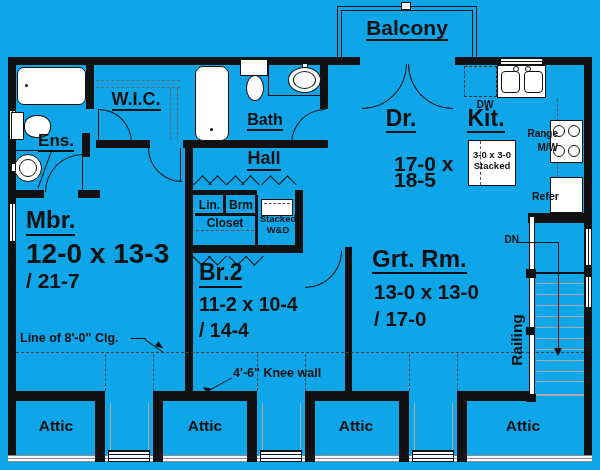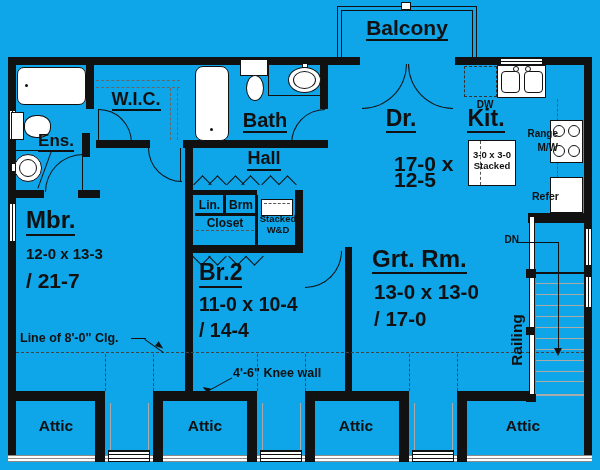--- a/index.html
+++ b/index.html
@@ -187,35 +187,35 @@
   <div class="tri" style="left:156px;top:343px;border-top:3.5px solid transparent;border-bottom:3.5px solid transparent;border-left:8px solid #111;transform:rotate(38deg)"></div>
   <div class="ln" style="left:209px;top:390px;width:26px;height:1.4px;transform:rotate(-29deg);transform-origin:left top"></div>
   <div class="tri" style="left:202px;top:386px;border-top:3.5px solid transparent;border-bottom:3.5px solid transparent;border-right:8px solid #111;transform:rotate(30deg)"></div>
 
   <div class="lbl c u" style="left:94px;top:87px;width:84px;height:27px;font-size:18px">
       <span>W.I.C.</span>
     </div>
   <div class="lbl c u" style="left:24px;top:130px;width:64px;height:24px;font-size:17px">
       <span>Ens.</span>
     </div>
-  <div class="lbl c u" style="left:233px;top:108px;width:64px;height:27px;font-size:20px">
+  <div class="lbl c u" style="left:233px;top:108px;width:64px;height:27px;font-size:16px">
       <span>Bath</span>
     </div>
   <div class="lbl c u" style="left:233px;top:147px;width:62px;height:26px;font-size:18px">
       <span>Hall</span>
     </div>
 
   <div class="lbl c u" style="left:368px;top:104px;width:66px;height:32px;font-size:23px">
       <span>Dr.</span>
     </div>
   <div class="lbl" style="left:394px;top:150px;width:84px;height:26px;font-size:21px">
       <span>17-0 x</span>
     </div>
   <div class="lbl" style="left:394px;top:167px;width:64px;height:24px;font-size:21px">
-      <span>12-5</span>
+      <span>18-5</span>
     </div>
   <div class="lbl c u" style="left:450px;top:104px;width:72px;height:32px;font-size:23px">
       <span>Kit.</span>
     </div>
   <div class="lbl c" style="left:470px;top:98px;width:30px;height:13px;font-size:10px">
       <span>DW</span>
     </div>
   <div class="lbl c" style="left:462px;top:149px;width:60px;height:12px;font-size:9.5px">
       <span>3-0 x 3-0</span>
     </div>
@@ -228,32 +228,32 @@
   <div class="lbl r" style="left:518px;top:141px;width:40px;height:13px;font-size:10px">
       <span>M/W</span>
     </div>
   <div class="lbl" style="left:532px;top:189px;width:42px;height:14px;font-size:10.5px">
       <span>Refer</span>
     </div>
 
   <div class="lbl u" style="left:26px;top:206px;width:84px;height:32px;font-size:24px">
       <span>Mbr.</span>
     </div>
-  <div class="lbl" style="left:26px;top:240px;width:136px;height:27px;font-size:15px">
+  <div class="lbl" style="left:26px;top:240px;width:136px;height:27px;font-size:28px">
       <span>12-0 x 13-3</span>
     </div>
   <div class="lbl" style="left:26px;top:267px;width:80px;height:27px;font-size:21px">
       <span>/ 21-7</span>
     </div>
 
   <div class="lbl u" style="left:199px;top:259px;width:78px;height:31px;font-size:23px">
       <span>Br.2</span>
     </div>
   <div class="lbl" style="left:199px;top:292px;width:120px;height:25px;font-size:19.5px">
-      <span>11-0 x 10-4</span>
+      <span>11-2 x 10-4</span>
     </div>
   <div class="lbl" style="left:199px;top:318px;width:74px;height:25px;font-size:19.5px">
       <span>/ 14-4</span>
     </div>
 
   <div class="lbl u" style="left:372px;top:244px;width:142px;height:33px;font-size:24px">
       <span>Grt. Rm.</span>
     </div>
   <div class="lbl" style="left:374px;top:280px;width:134px;height:25px;font-size:20.5px">
       <span>13-0 x 13-0</span>

